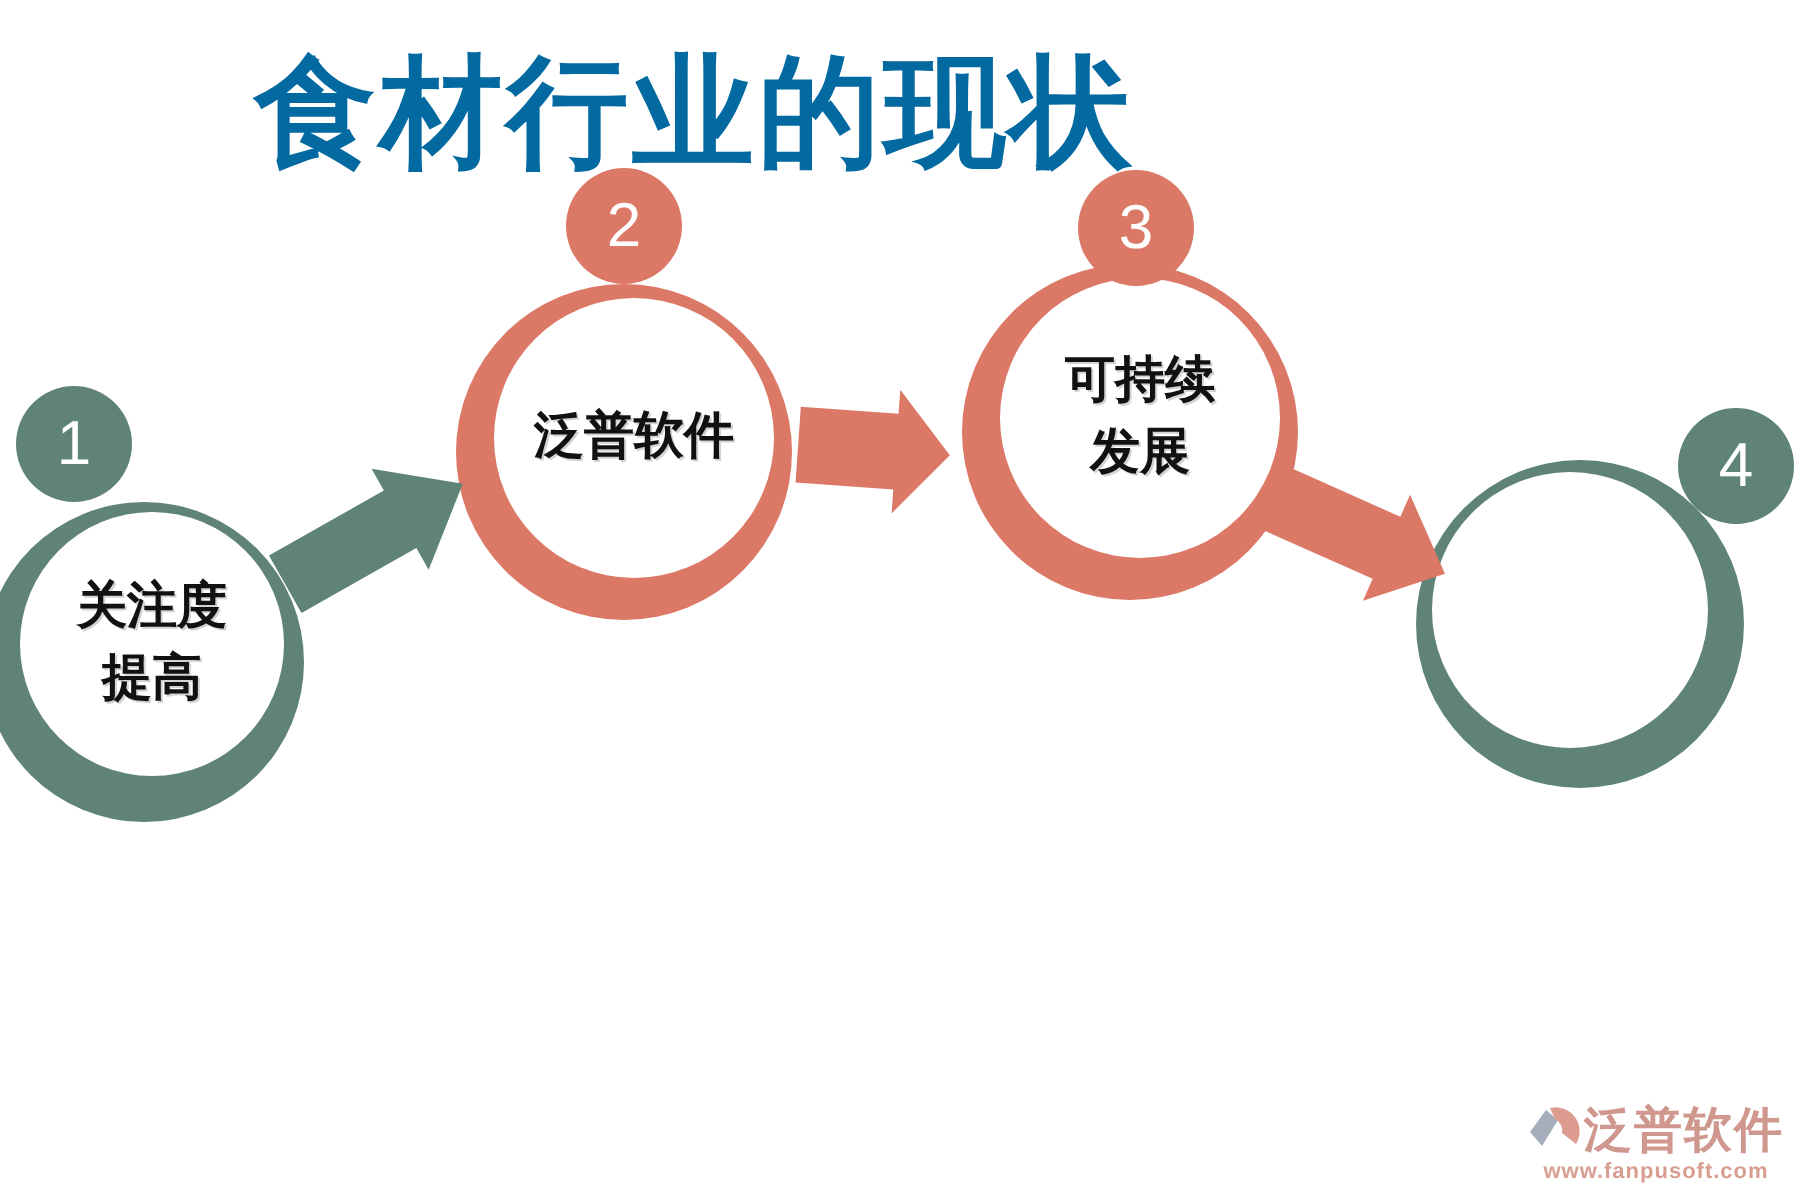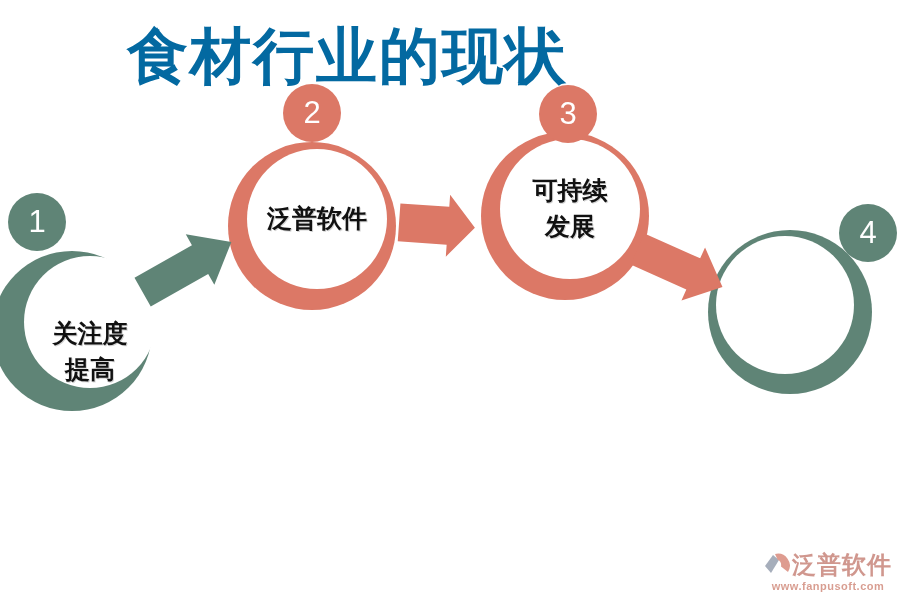--- a/index.html
+++ b/index.html
@@ -51,21 +51,21 @@
     font-family:"Liberation Sans","DejaVu Sans",sans-serif;
     margin-top:-1px;white-space:nowrap;
   }
 </style>
 </head>
 <body>
 
 <div class="abs slide-title">食材行业的现状</div>
 
 <div class="circle-outer teal-bg" style="left:-8px;top:251px;width:160px;height:160px;">
-  <div class="circle-inner" style="left:32px;top:5px;width:132px;height:132px;justify-content:flex-end;">
+  <div class="circle-inner" style="left:18px;top:5px;width:132px;height:132px;">
     <div class="circle-label">关注度</div>
     <div class="circle-label">提高</div>
   </div>
 </div>
 <div class="badge teal-bg" style="left:8px;top:193px;">1</div>
 
 <div class="circle-outer salmon-bg" style="left:228px;top:142px;width:168px;height:168px;">
   <div class="circle-inner" style="left:19px;top:7px;width:140px;height:140px;">
     <div class="circle-label">泛普软件</div>
   </div>

